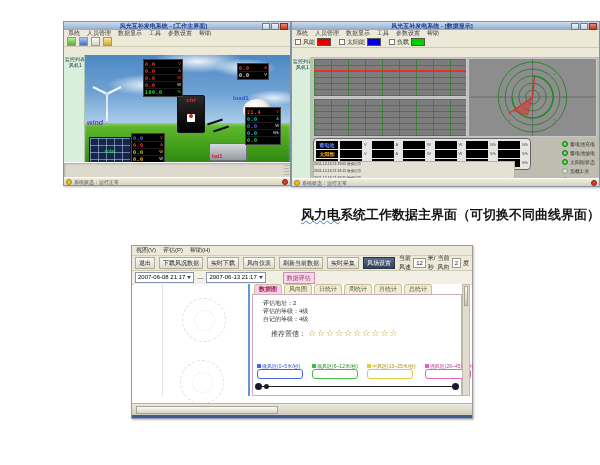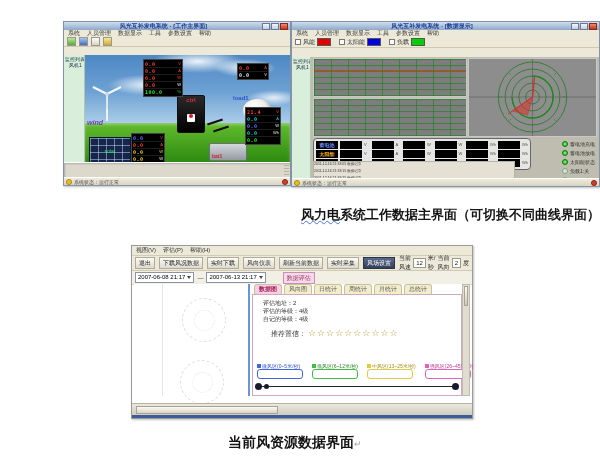--- a/index.html
+++ b/index.html
@@ -496,15 +496,14 @@
       <div style="position:absolute;right:0;top:0;width:6px;bottom:0;background:#e0ddd0;border:1px solid #c0bcac;">
         <div style="margin:1px;height:18px;background:linear-gradient(#fdfdfd,#cac6b6);border:1px solid #a8a494;"></div>
       </div>
     </div>
     <div style="position:absolute;left:0;right:0;bottom:3px;height:11px;background:linear-gradient(#ece9dc,#cfccbe);border-top:1px solid #b8b4a4;">
       <div style="margin:2px 4px;height:6px;background:linear-gradient(#fbfaf4,#d8d4c4);border:1px solid #a8a494;width:140px;"></div>
     </div>
     <div style="position:absolute;left:0;right:0;bottom:0;height:3px;background:#3c5c9c;"></div>
   </div>
 
-  <div class="cap" style="left:228px;top:434px;font-size:14px;"><span>当前风资源数据界面</span><span class="pmark">↵</span></div>
 
 </div>
 
 </body></html>

